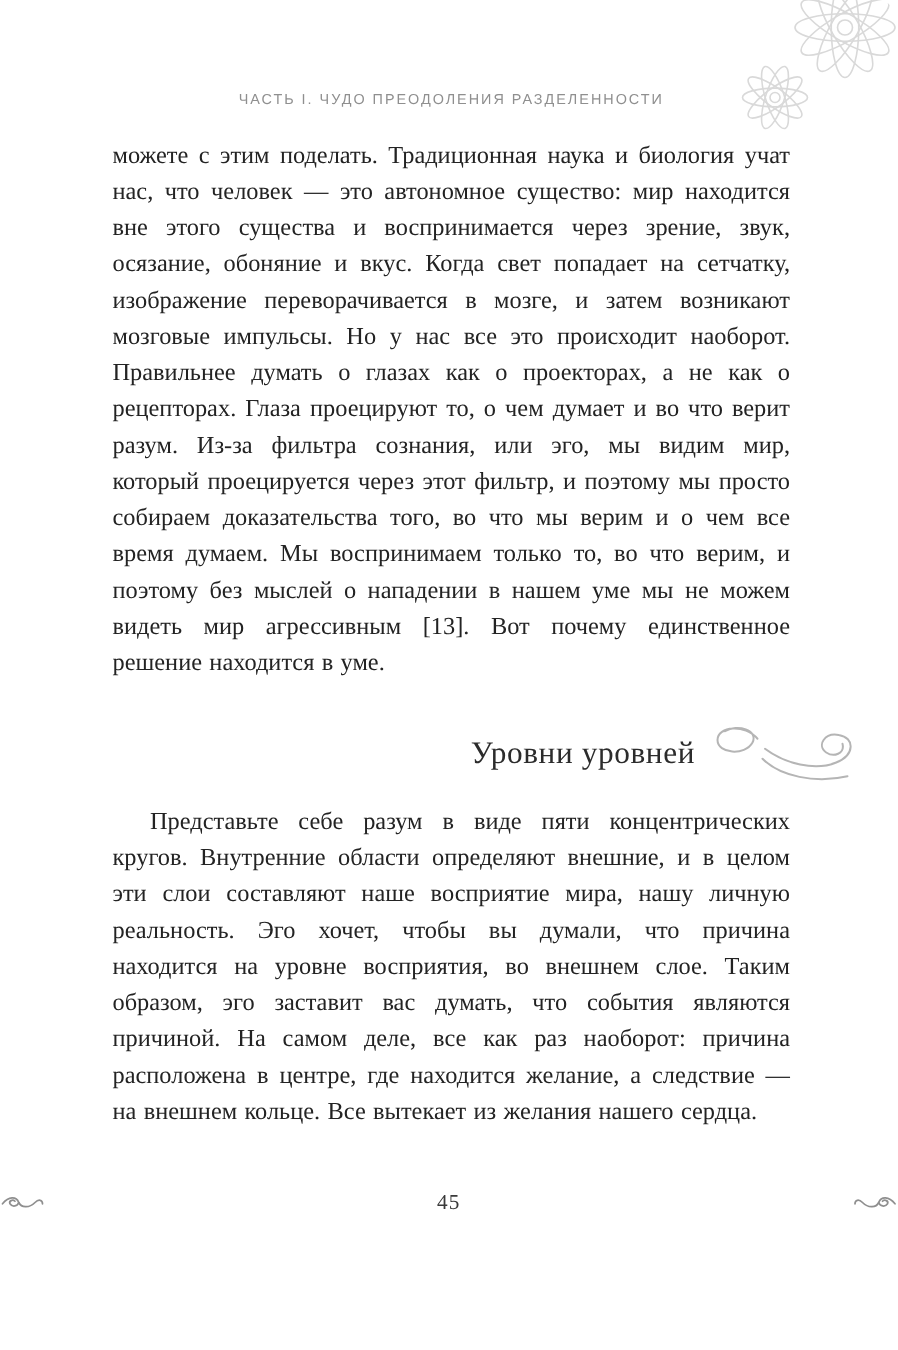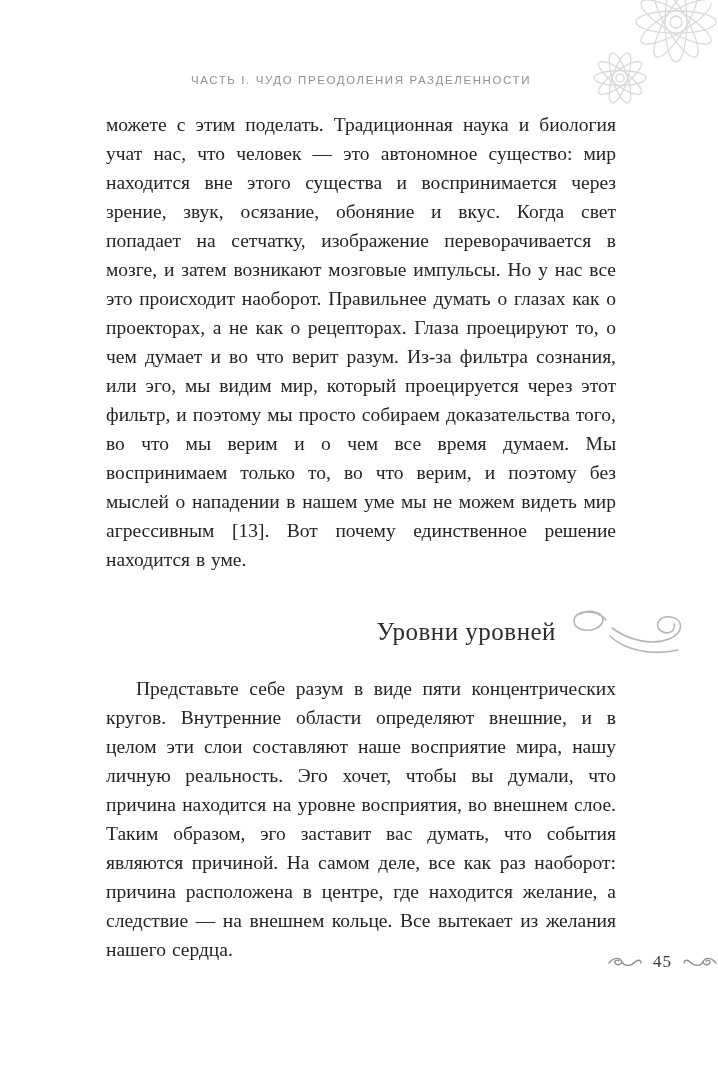--- a/index.html
+++ b/index.html
@@ -38,21 +38,21 @@
     color: #8f8f8f;
     font-family: "Liberation Sans", sans-serif;
     text-transform: uppercase;
     margin-bottom: 24px;
     white-space: nowrap;
   }
   .body-par {
     font-size: 19.5px;
     line-height: 29px;
     text-align: justify;
-    margin: 16px;
+    margin: 0;
     hyphens: auto;
     -webkit-hyphens: auto;
     word-spacing: 1px;
   }
   .body-par.indent {
     text-indent: 30px;
   }
   .section-heading-row {
     display: flex;
     justify-content: flex-end;
@@ -71,21 +71,21 @@
     height: 52px;
     margin-left: 10px;
     flex: 0 0 auto;
   }
   .footer {
     position: absolute;
     top: 952px;
     left: 0;
     width: 718px;
     display: flex;
-    justify-content: flex-end;
+    justify-content: space-between;
     align-items: center;
     gap: 10px;
   }
   .page-number {
     font-size: 17px;
     color: #3a3a3a;
     letter-spacing: 1px;
   }
   .footer-flourish {
     width: 36px;

